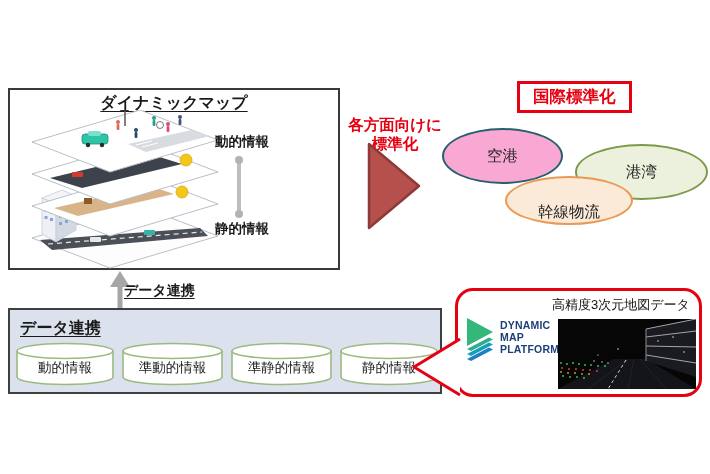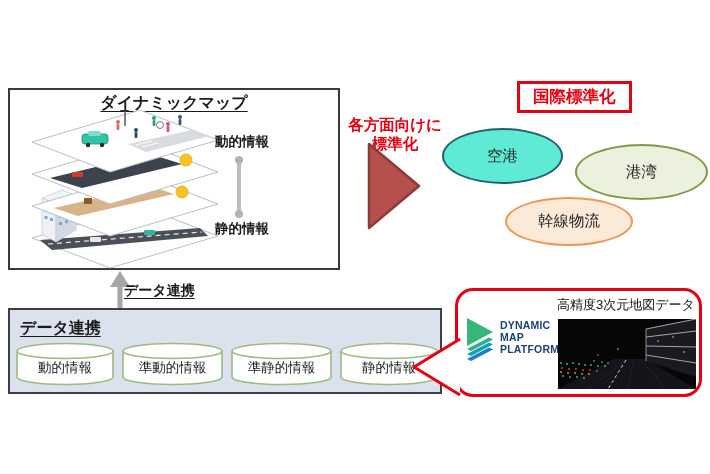--- a/index.html
+++ b/index.html
@@ -32,29 +32,29 @@
   .cyl-row text{font-family:"Liberation Sans","DejaVu Sans",sans-serif;font-size:13.5px;fill:#1a1a1a;}
 
   
   .std-text{left:335px;top:87px;width:120px;text-align:center;font-size:15.5px;font-weight:bold;color:#e50012;line-height:1.25;margin-top:28px;}
 
   
   .intl-box{left:511px;top:81px;border:3px solid #e50012;background:#fff;color:#e50012;
     font-size:16.5px;font-weight:bold;padding:2px 13px;box-sizing:border-box;margin-left:6px;}
   .oval{border-radius:50%;display:flex;align-items:center;justify-content:center;
     font-size:15.5px;color:#222;box-sizing:border-box;background:#fff;}
-  .oval.airport{left:442px;top:128px;width:121px;height:56px;border:2.5px solid #265f6d;background:#5eead4;}
+  .oval.airport{left:442px;top:128px;width:121px;height:56px;border:2.5px solid #265f6d;background:#f9a8d4;}
   .oval.port{left:575px;top:144px;width:133px;height:56px;border:2.5px solid #7d9a47;background:#ebf1dd;}
-  .oval.trunk{left:505px;top:197px;width:128px;height:49px;border:2.5px solid #ea9a55;background:#fcead9;}
+  .oval.trunk{left:505px;top:176px;width:128px;height:49px;border:2.5px solid #ea9a55;background:#fcead9;align-items:flex-end;}
 
   
   .callout{left:455px;top:288px;width:247px;height:109px;background:#fff;border:3px solid #e50012;
     border-radius:18px;box-sizing:border-box;}
   .callout-tail{left:-50px;top:42px;width:54px;height:68px;overflow:visible;}
-  .callout-caption{left:94px;top:5px;width:148px;text-align:center;font-size:13px;color:#111;}
+  .callout-caption{left:94px;top:5px;width:148px;font-size:13px;color:#111;}
   .logo-icon{left:8px;top:26px;}
   .logo-text{left:42px;top:29px;font-size:10.5px;font-weight:bold;color:#1b3f77;line-height:1.12;letter-spacing:.2px;}
   .pointcloud{left:100px;top:28px;}
 </style>
 </head>
 <body>
 
 <div class="canvas">
 
   <div class="abs dm-box">

